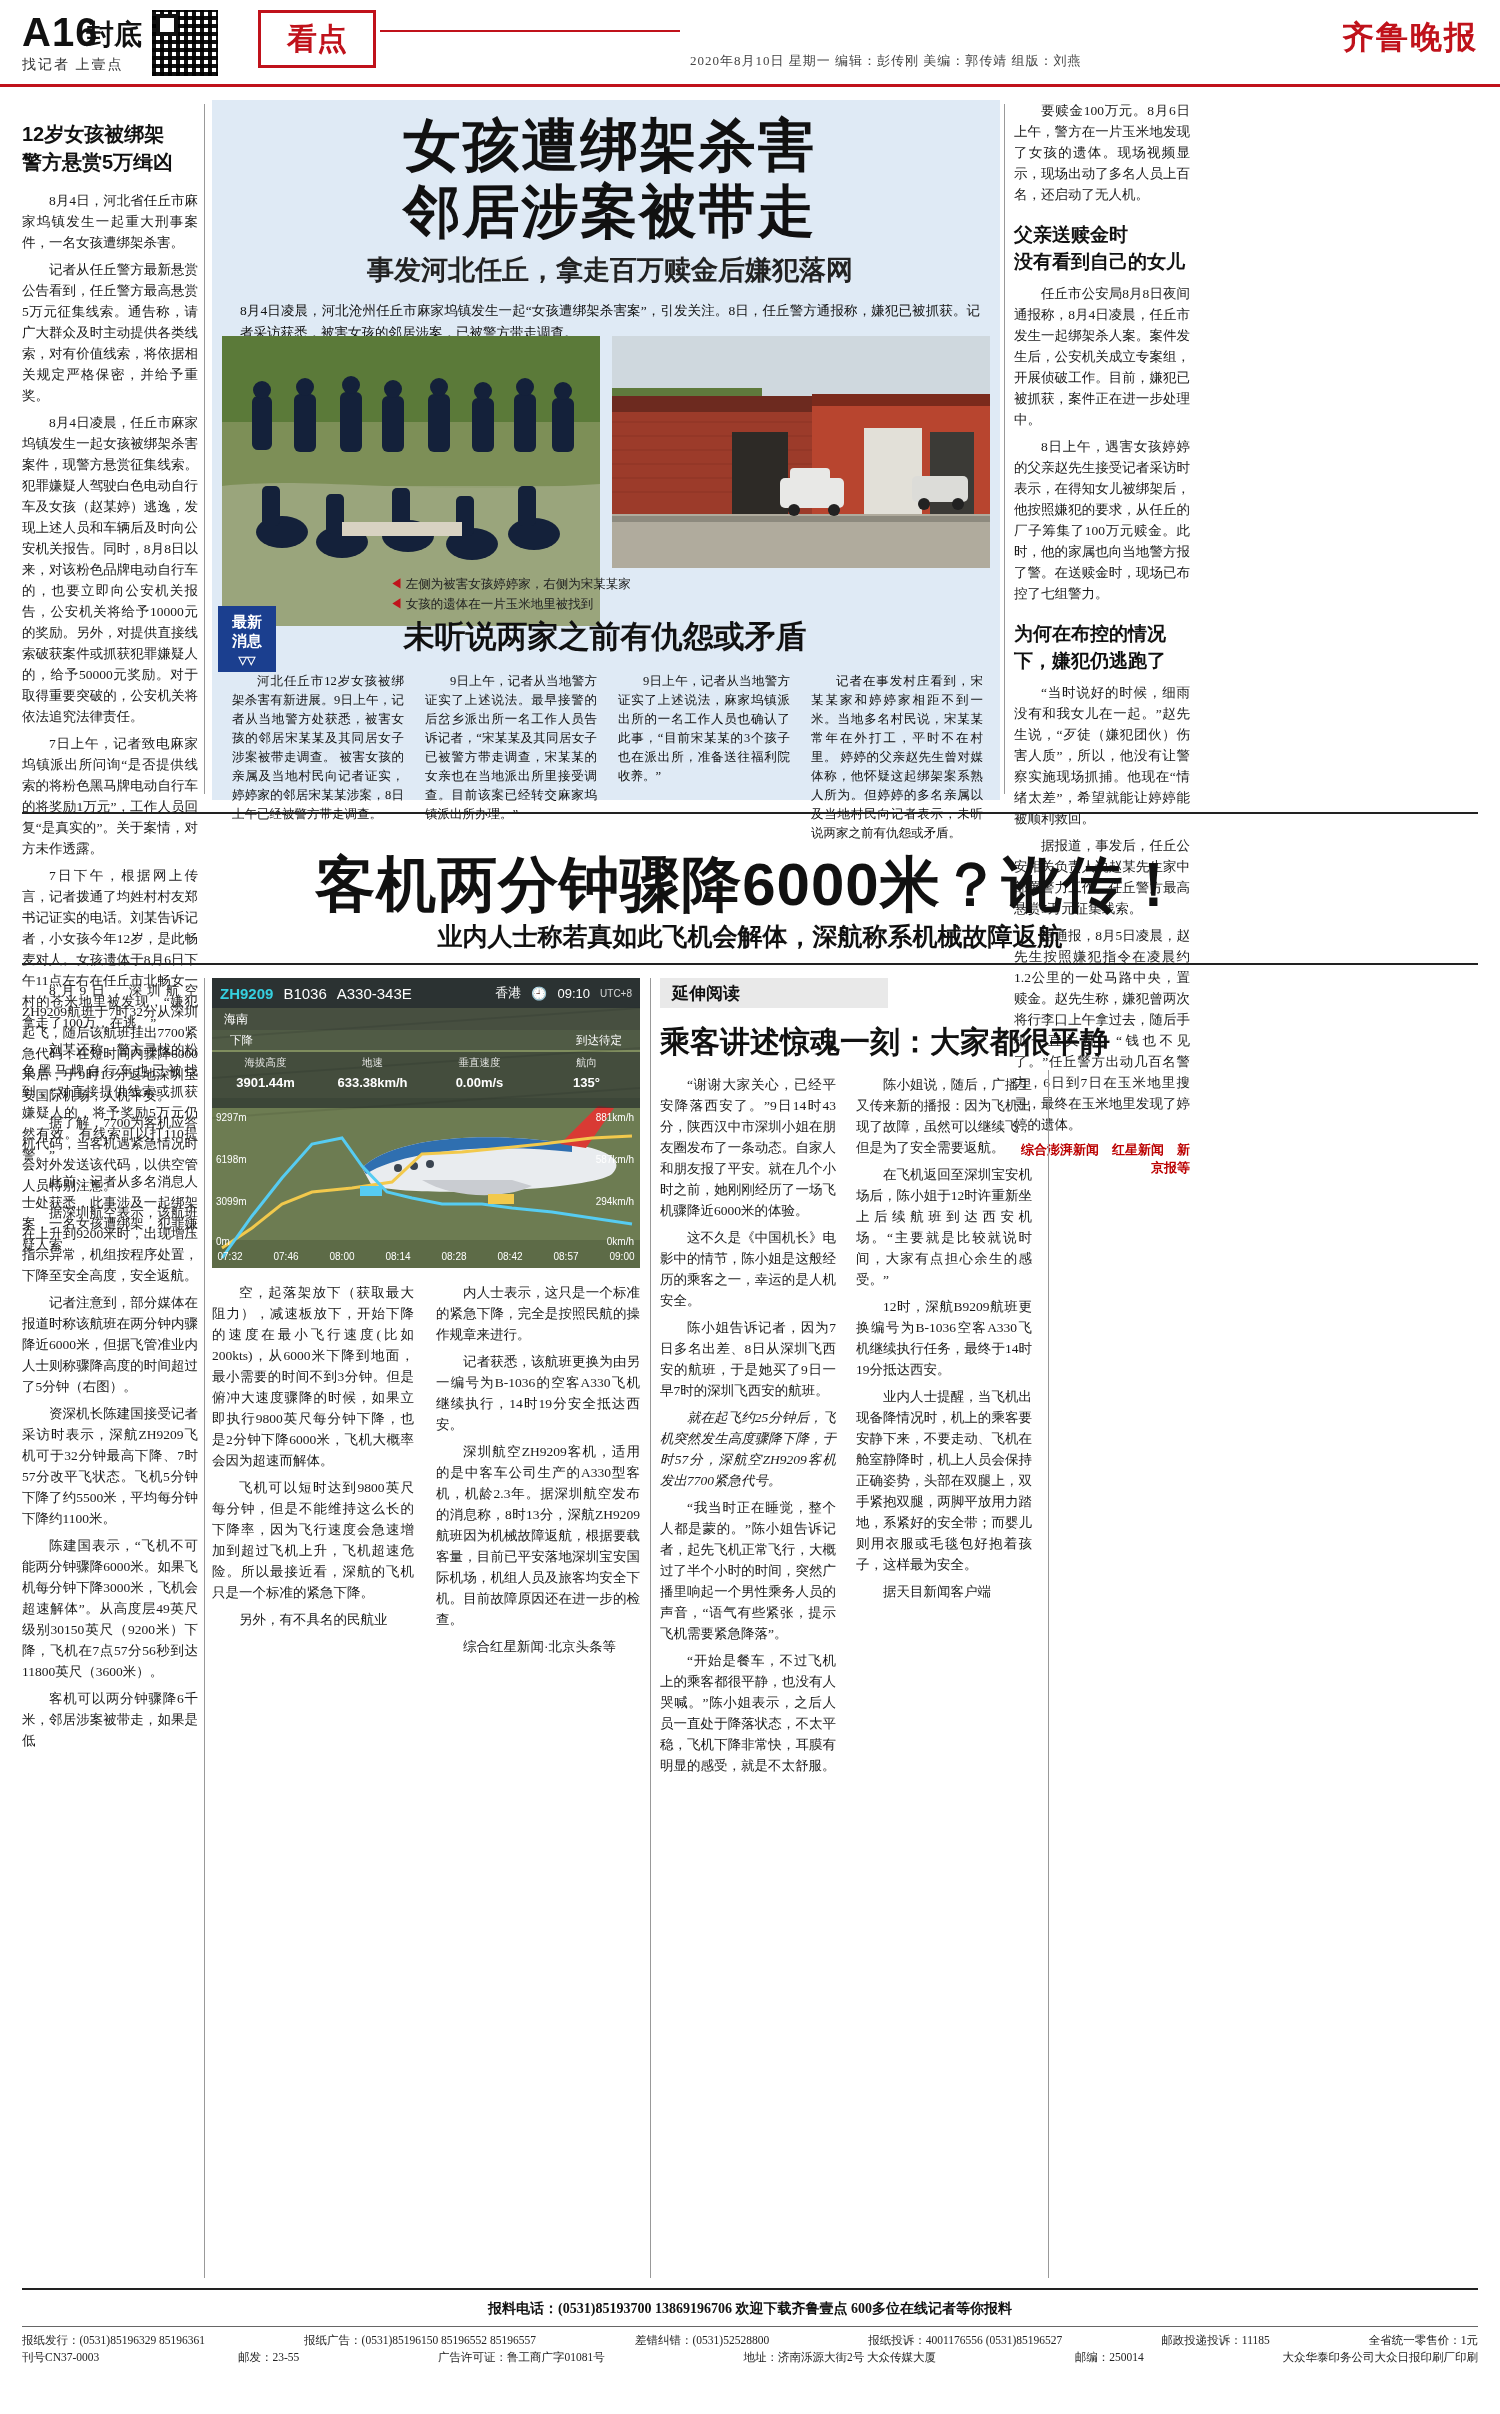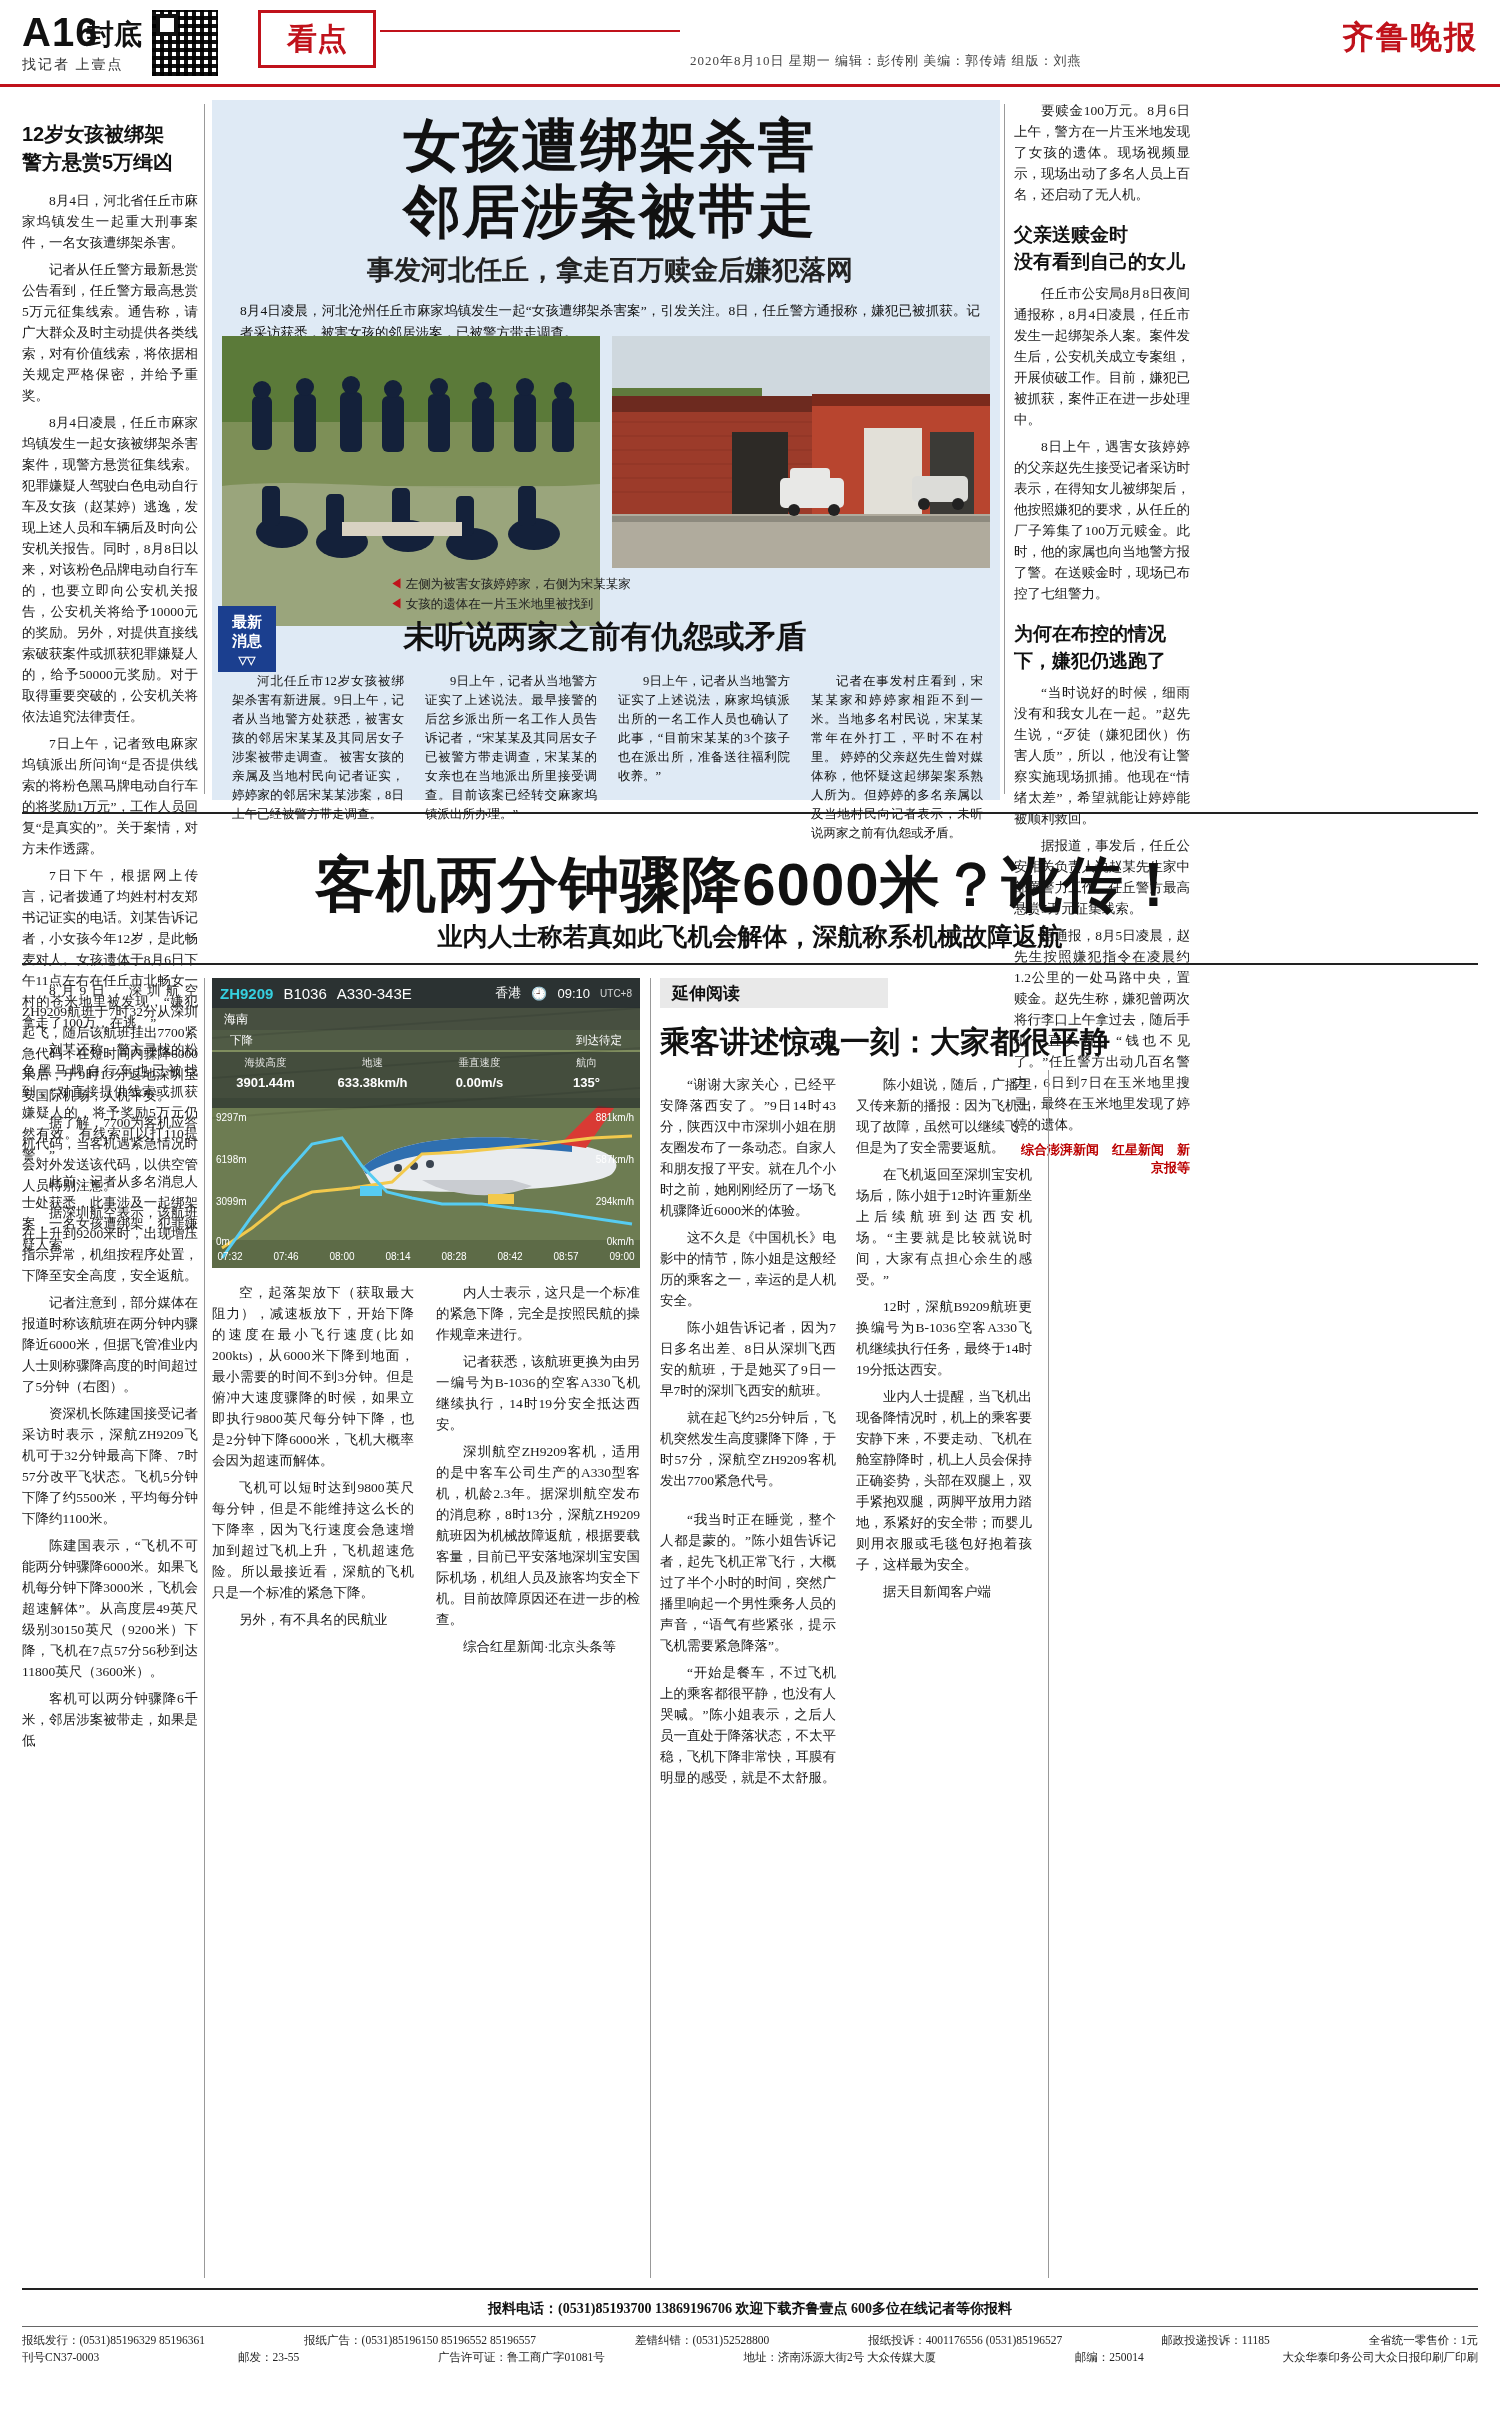--- a/index.html
+++ b/index.html
@@ -364,21 +364,21 @@
       <p style="margin: 0px 0px 6px; text-indent: 2em;">深圳航空ZH9209客机，适用的是中客车公司生产的A330型客机，机龄2.3年。据深圳航空发布的消息称，8时13分，深航ZH9209航班因为机械故障返航，根据要载客量，目前已平安落地深圳宝安国际机场，机组人员及旅客均安全下机。目前故障原因还在进一步的检查。</p>
       <p style="margin: 0px 0px 6px; text-indent: 2em;">综合红星新闻·北京头条等</p>
     </div>
 
   <div class="ext-label">延伸阅读</div>
   <div class="s2-r-title">乘客讲述惊魂一刻：大家都很平静</div>
   <div class="s2-rcol col-text" style="left:660px;top:1074px;" id="s2r0">
       <p style="margin: 0px 0px 6px; text-indent: 2em;">“谢谢大家关心，已经平安降落西安了。”9日14时43分，陕西汉中市深圳小姐在朋友圈发布了一条动态。自家人和朋友报了平安。就在几个小时之前，她刚刚经历了一场飞机骤降近6000米的体验。</p>
       <p style="margin: 0px 0px 6px; text-indent: 2em;">这不久是《中国机长》电影中的情节，陈小姐是这般经历的乘客之一，幸运的是人机安全。</p>
       <p style="margin: 0px 0px 6px; text-indent: 2em;">陈小姐告诉记者，因为7日多名出差、8日从深圳飞西安的航班，于是她买了9日一早7时的深圳飞西安的航班。</p>
-      <p style="margin: 0px 0px 18px; text-indent: 2em;">就在起飞约25分钟后，飞机突然发生高度骤降下降，于时57分，深航空ZH9209客机发出7700紧急代号。</p>
+      <p style="margin: 0px 0px 6px; text-indent: 2em; font-style: italic;">就在起飞约25分钟后，飞机突然发生高度骤降下降，于时57分，深航空ZH9209客机发出7700紧急代号。</p>
       <p style="margin: 0px 0px 6px; text-indent: 2em;">“我当时正在睡觉，整个人都是蒙的。”陈小姐告诉记者，起先飞机正常飞行，大概过了半个小时的时间，突然广播里响起一个男性乘务人员的声音，“语气有些紧张，提示飞机需要紧急降落”。</p>
       <p style="margin: 0px 0px 6px; text-indent: 2em;">“开始是餐车，不过飞机上的乘客都很平静，也没有人哭喊。”陈小姐表示，之后人员一直处于降落状态，不太平稳，飞机下降非常快，耳膜有明显的感受，就是不太舒服。</p>
     </div>
   <div class="s2-rcol col-text" style="left:856px;top:1074px;" id="s2r1">
       <p style="margin: 0px 0px 6px; text-indent: 2em;">陈小姐说，随后，广播里又传来新的播报：因为飞机出现了故障，虽然可以继续飞，但是为了安全需要返航。</p>
       <p style="margin: 0px 0px 6px; text-indent: 2em;">在飞机返回至深圳宝安机场后，陈小姐于12时许重新坐上后续航班到达西安机场。“主要就是比较就说时间，大家有点担心余生的感受。”</p>
       <p style="margin: 0px 0px 6px; text-indent: 2em;">12时，深航B9209航班更换编号为B-1036空客A330飞机继续执行任务，最终于14时19分抵达西安。</p>
       <p style="margin: 0px 0px 6px; text-indent: 2em;">业内人士提醒，当飞机出现备降情况时，机上的乘客要安静下来，不要走动、飞机在舱室静降时，机上人员会保持正确姿势，头部在双腿上，双手紧抱双腿，两脚平放用力踏地，系紧好的安全带；而婴儿则用衣服或毛毯包好抱着孩子，这样最为安全。</p>
       <p style="margin: 0px 0px 6px; text-indent: 2em;">据天目新闻客户端</p>
     </div>

